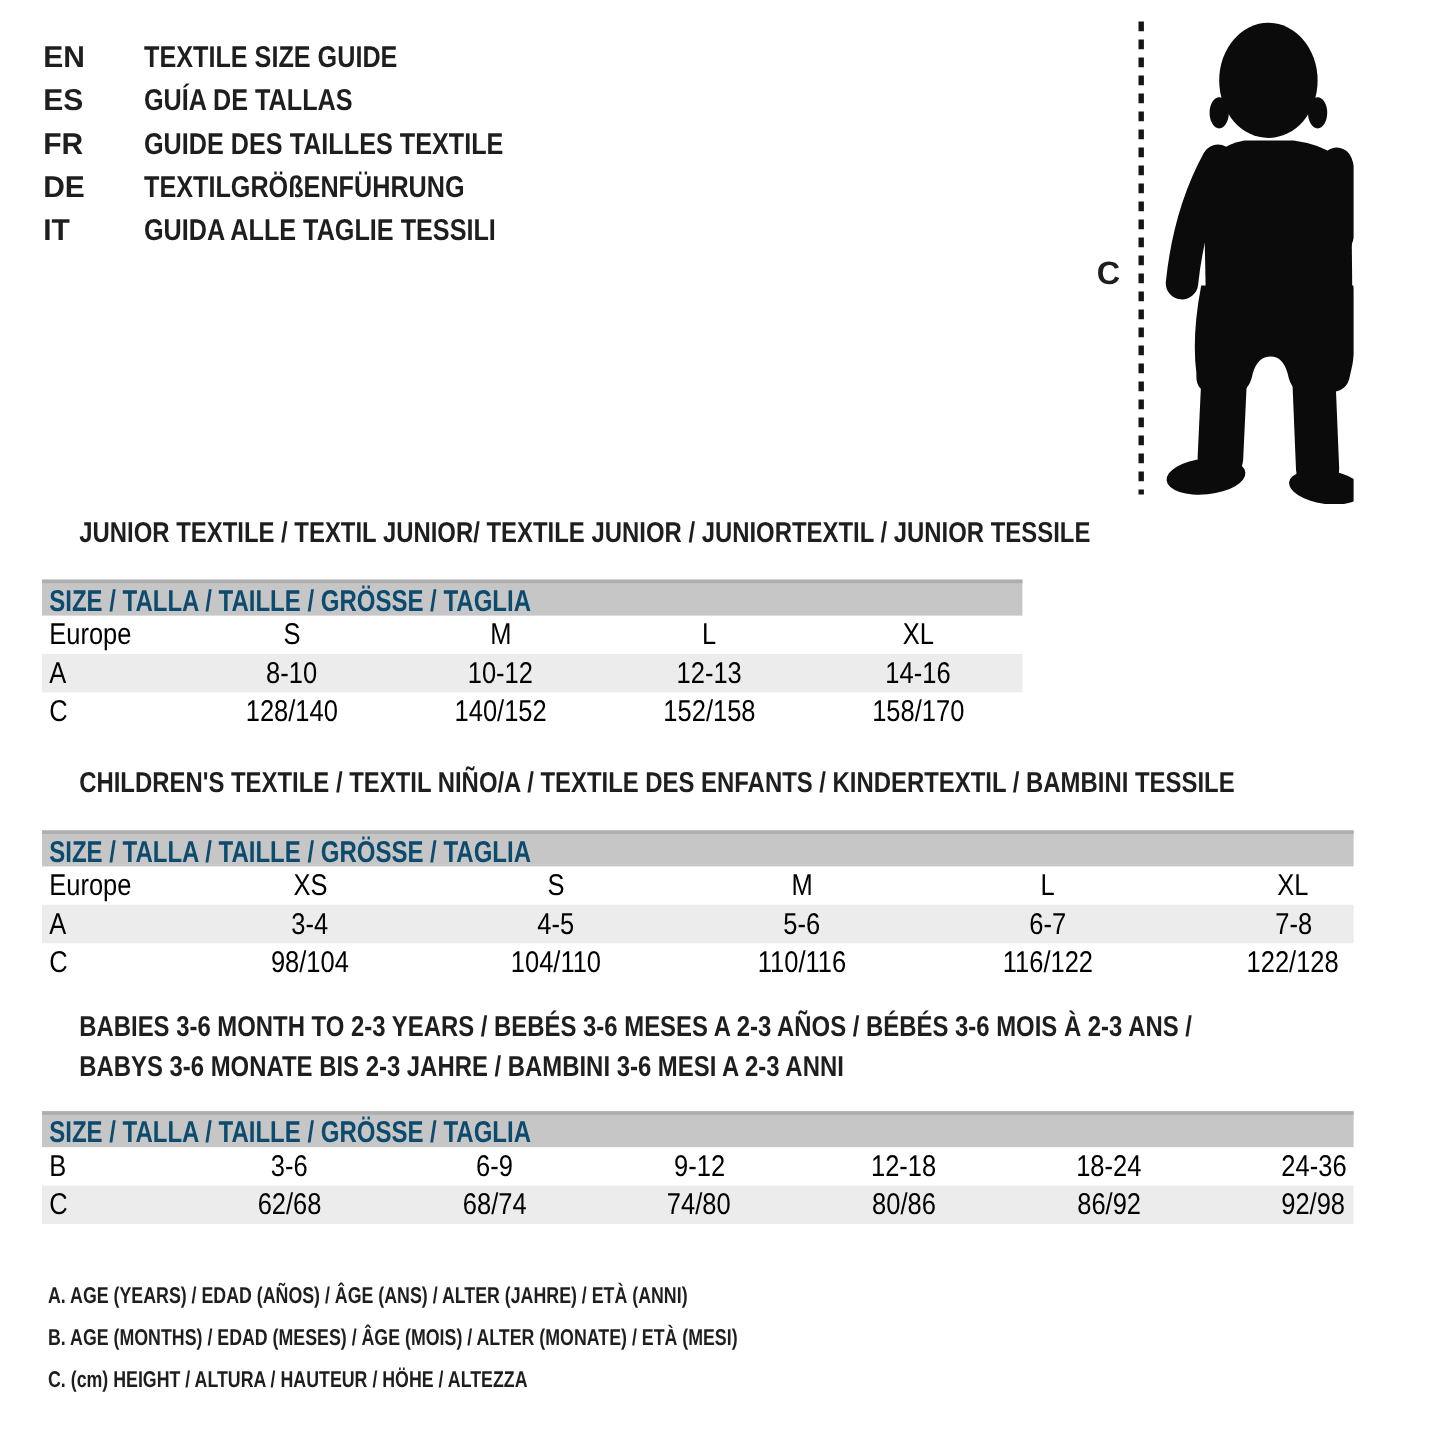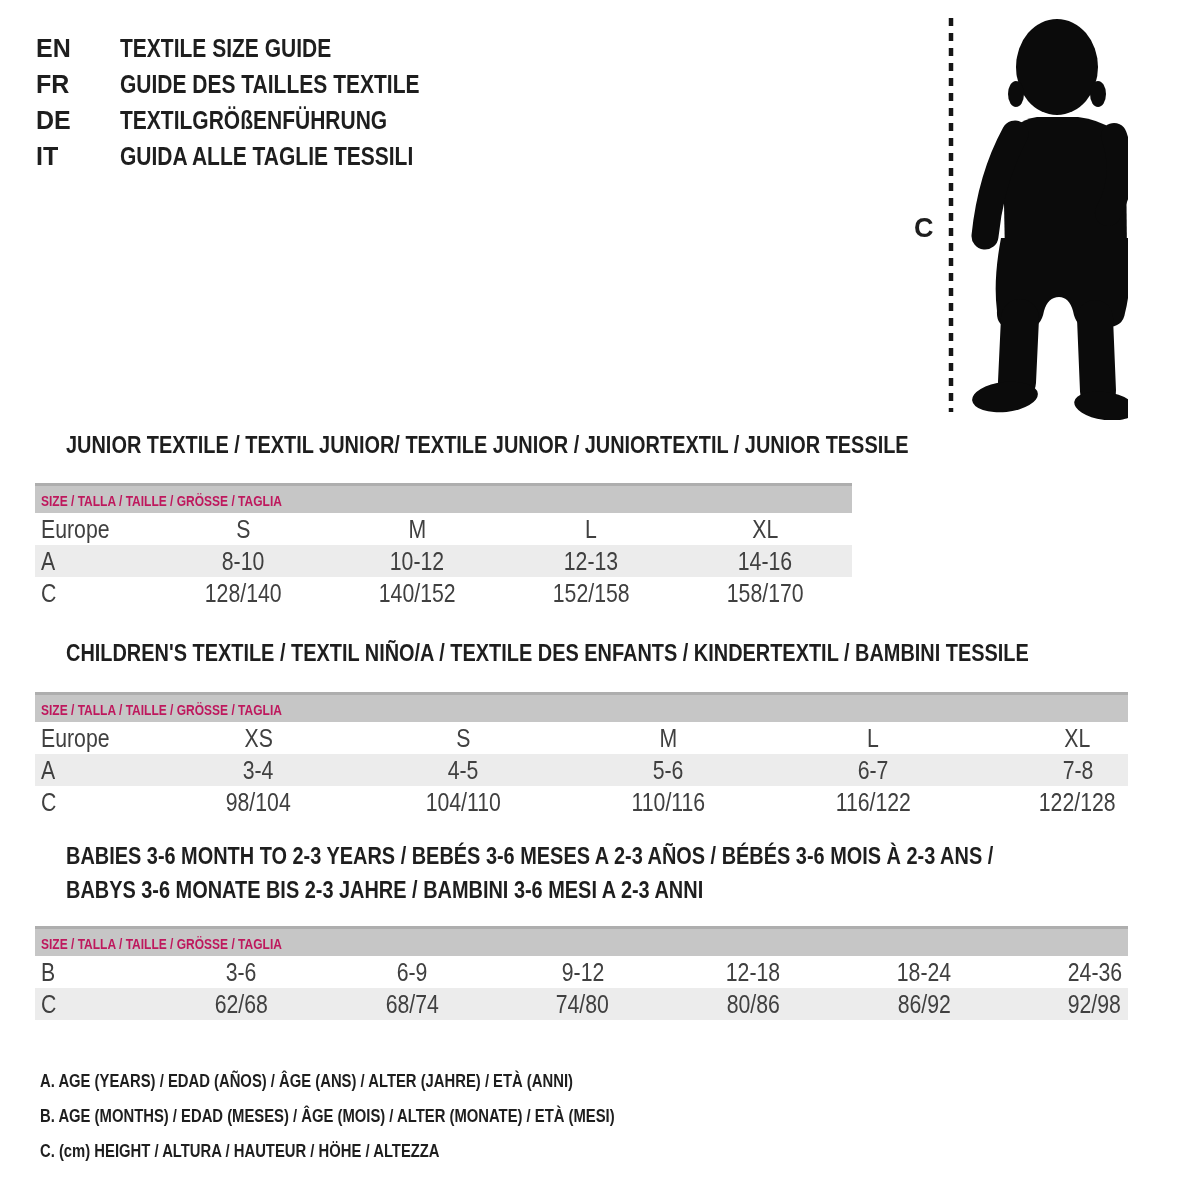--- a/index.html
+++ b/index.html
@@ -26,44 +26,48 @@
   .t-children-title{top:638px;}
   .t-babies-title{top:841px;}
   .cx83{display:inline-block;transform:scaleX(.83);transform-origin:0 50%;white-space:nowrap;}
   .tbl{position:absolute;left:35px;}
   .t-junior{top:483px;width:817px;}
   .t-children{top:692px;width:1145px;}
   .t-babies{top:926px;width:1145px;}
   .tbl-head{
     height:30px;line-height:30px;
     background:#c6c6c6;border-top:3px solid #aeaeae;box-sizing:border-box;
-    font-size:15px;font-weight:bold;color:#be185d;
+    font-size:25px;font-weight:bold;color:#0c4a6e;
     padding-left:6px;white-space:nowrap;
   }
   .cx80{display:inline-block;transform:scaleX(.8);transform-origin:0 50%;white-space:nowrap;}
-  .tbl-row{display:flex;height:32px;line-height:32px;font-size:25px;color:#404040;}
+  .tbl-row{display:flex;height:32px;line-height:32px;font-size:25px;color:#000000;}
   .tbl-row.alt{background:#ececec;}
   .cell{flex:1;text-align:center;overflow:visible;}
   .cell.lbl{flex:0 0 115px;text-align:left;padding-left:6px;}
   .cx-cell{display:inline-block;transform:scaleX(.85);transform-origin:50% 50%;white-space:nowrap;}
   .cell.lbl .cx-cell{transform-origin:0 50%;}
   
   .footer{position:absolute;left:40px;top:1063px;}
   .footer-line{height:35px;line-height:35px;font-size:19px;font-weight:bold;white-space:nowrap;}
   .cx78{display:inline-block;transform:scaleX(.78);transform-origin:0 50%;white-space:nowrap;}
 </style>
 </head>
 <body>
 
 <div class="page">
 
   <div class="lang-header">
     <div class="lang-row">
       <span class="lang-code">EN</span>
       <span class="lang-title"><span class="cx-title">TEXTILE SIZE GUIDE</span></span>
+    </div>
+    <div class="lang-row">
+      <span class="lang-code">ES</span>
+      <span class="lang-title"><span class="cx-title">GUÍA DE TALLAS</span></span>
     </div>
     <div class="lang-row">
       <span class="lang-code">FR</span>
       <span class="lang-title"><span class="cx-title">GUIDE DES TAILLES TEXTILE</span></span>
     </div>
     <div class="lang-row">
       <span class="lang-code">DE</span>
       <span class="lang-title"><span class="cx-title">TEXTILGRÖßENFÜHRUNG</span></span>
     </div>
     <div class="lang-row">

